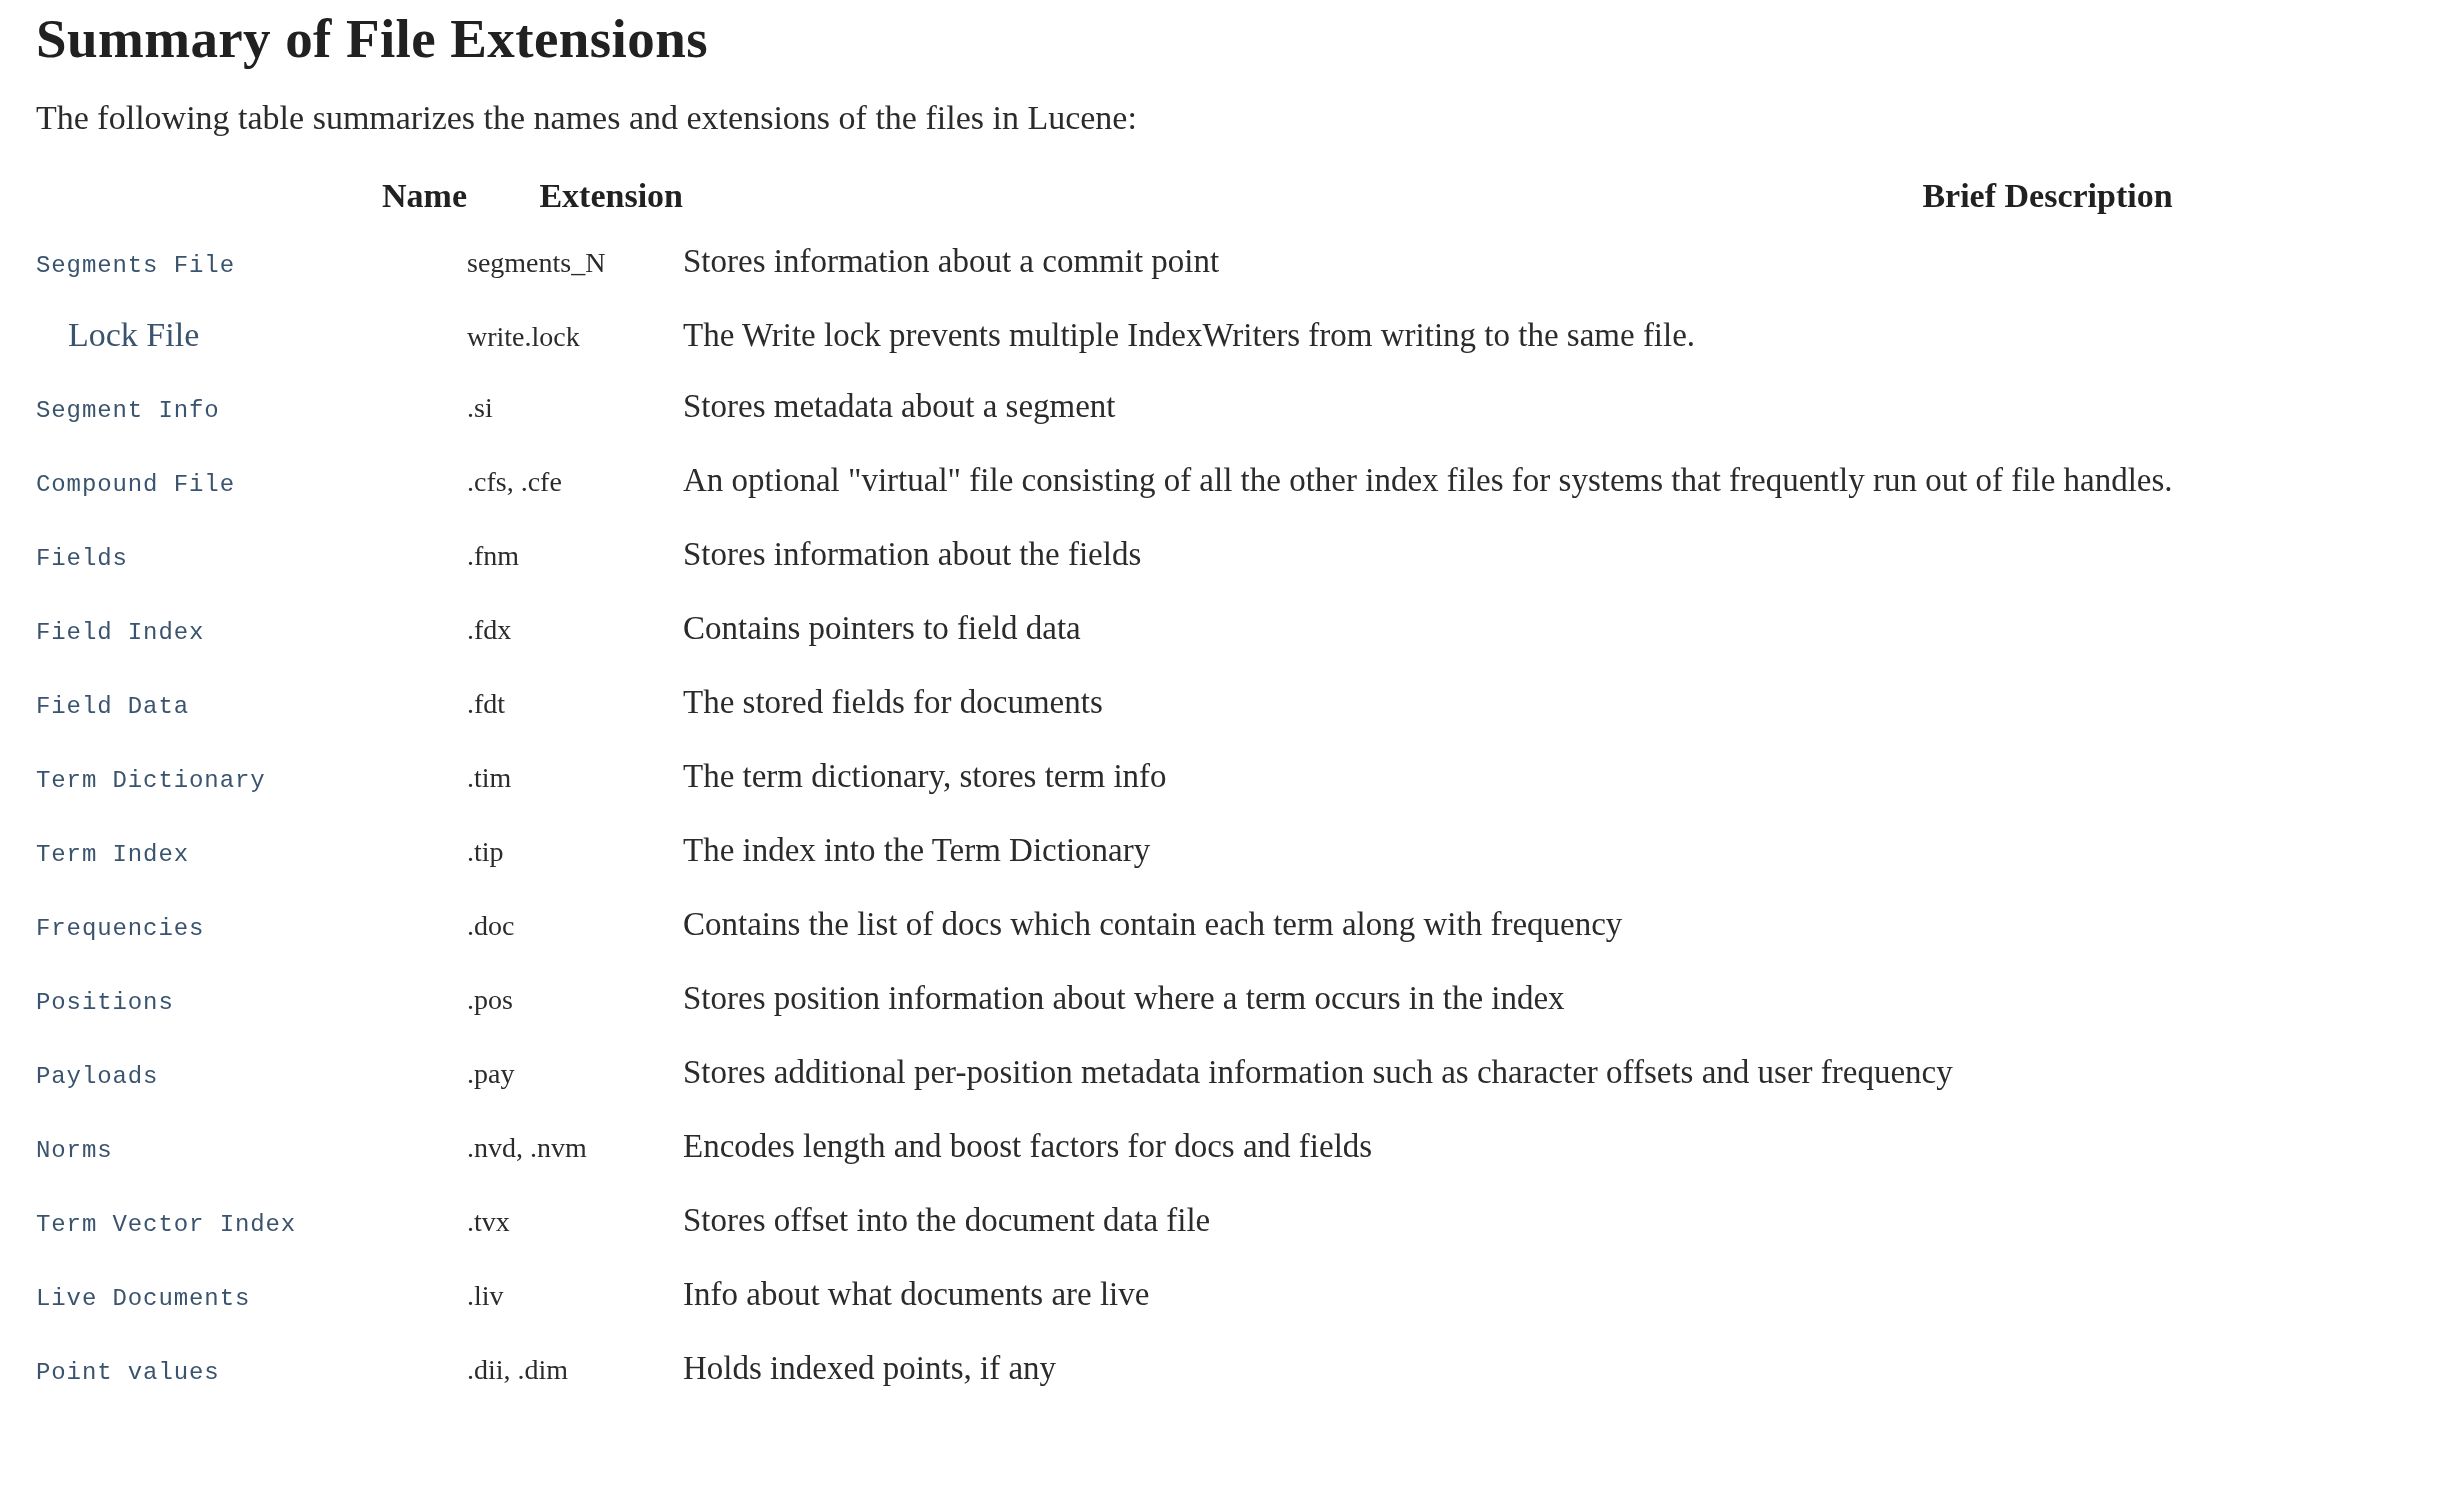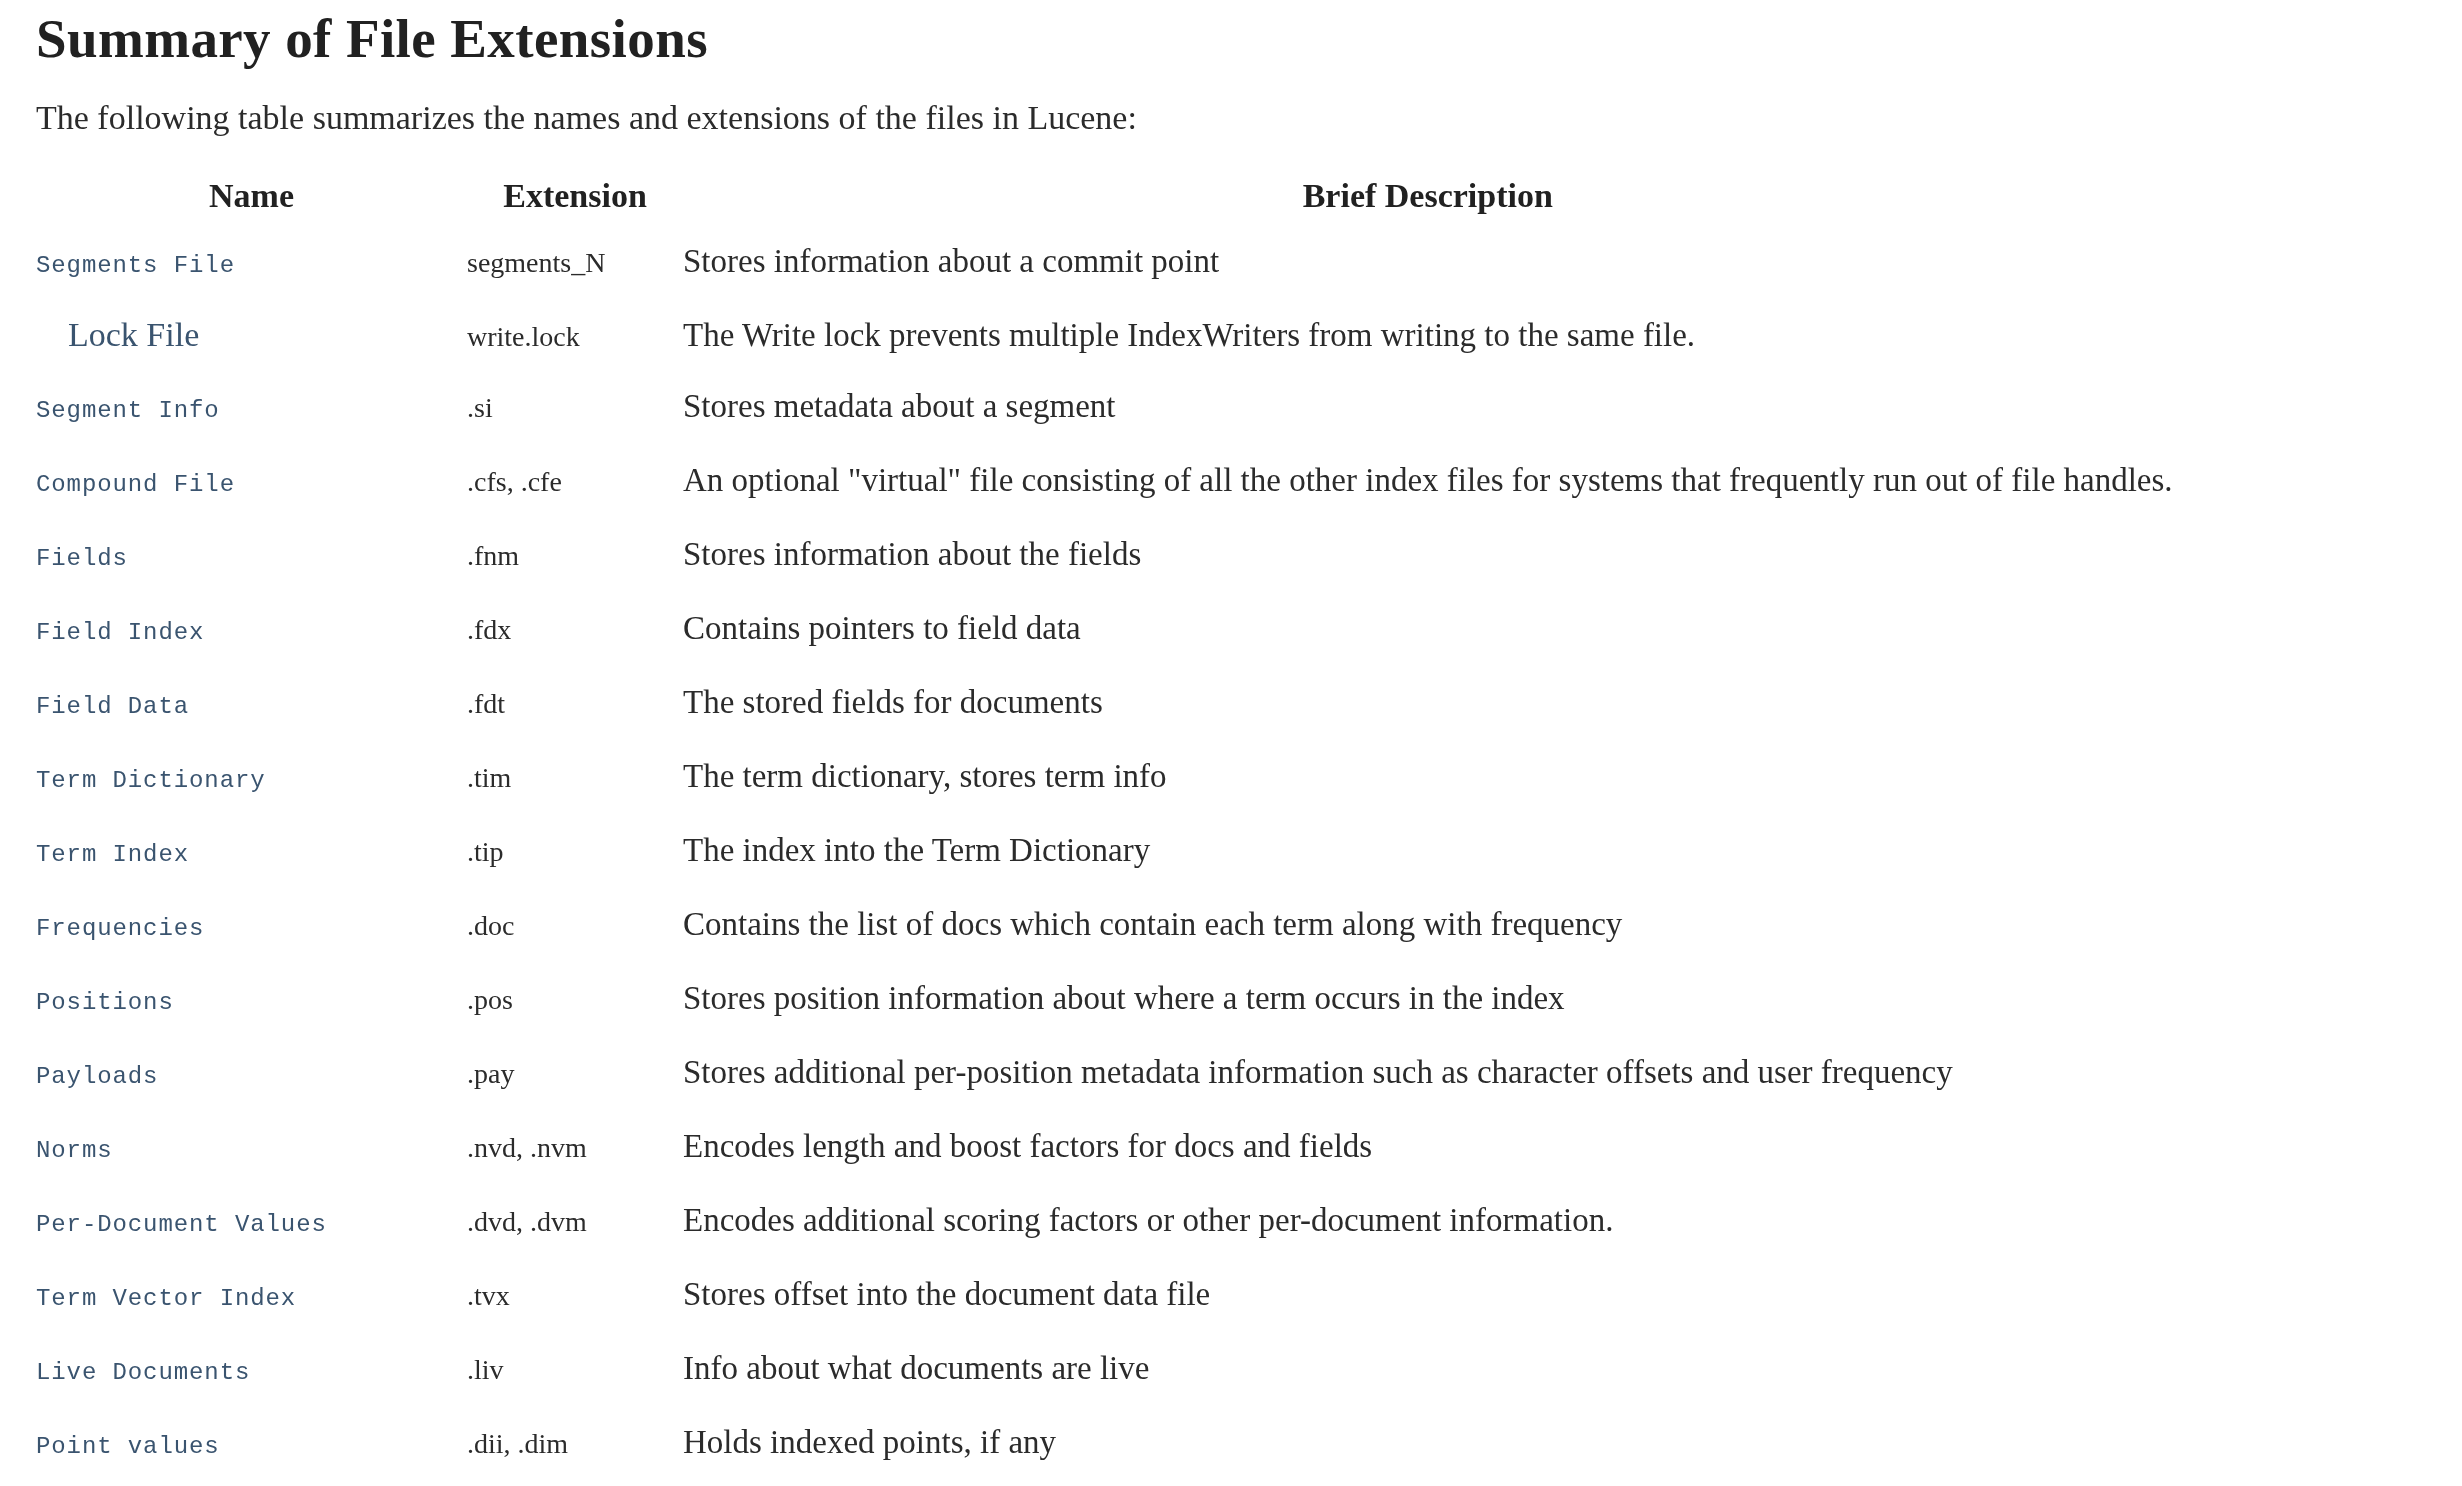--- a/index.html
+++ b/index.html
@@ -42,21 +42,21 @@
   table.files-table {
     border-collapse: collapse;
     margin-top: 29px;
     border: none;
   }
   table.files-table th {
     font-size: 34px;
     line-height: 38px;
     font-weight: bold;
     color: var(--heading-color);
-    text-align: center;
+    text-align: right;
     padding: 10.3px 0 12px 0;
     white-space: nowrap;
   }
   table.files-table td {
     padding: 17px 0 18px 0;
     vertical-align: baseline;
     white-space: nowrap;
   }
   .col-name { width: 431px; }
   .col-ext  { width: 216px; }
@@ -200,27 +200,20 @@
   </tr>
 
   <tr>
     <td class="cell-name">
       <a class="name-link mono" href="#">Norms</a>
     </td>
     <td class="cell-ext">.nvd, .nvm</td>
     <td class="cell-desc">Encodes length and boost factors for docs and fields</td>
   </tr>
 
-  <tr>
-    <td class="cell-name">
-      <a class="name-link mono" href="#">Per-Document Values</a>
-    </td>
-    <td class="cell-ext">.dvd, .dvm</td>
-    <td class="cell-desc">Encodes additional scoring factors or other per-document information.</td>
-  </tr>
 
   <tr>
     <td class="cell-name">
       <a class="name-link mono" href="#">Term Vector Index</a>
     </td>
     <td class="cell-ext">.tvx</td>
     <td class="cell-desc">Stores offset into the document data file</td>
   </tr>
 
 

